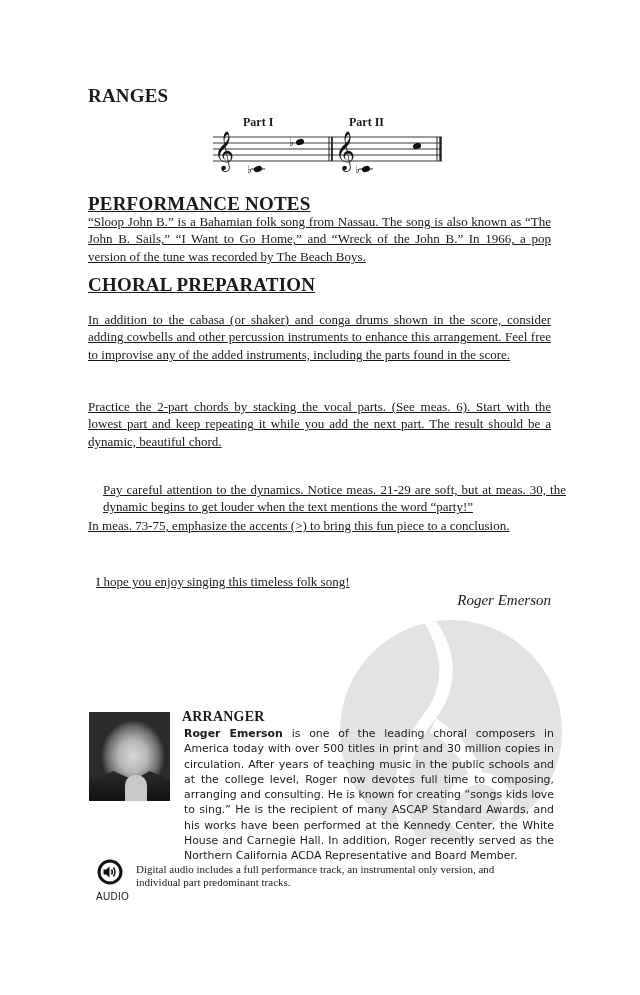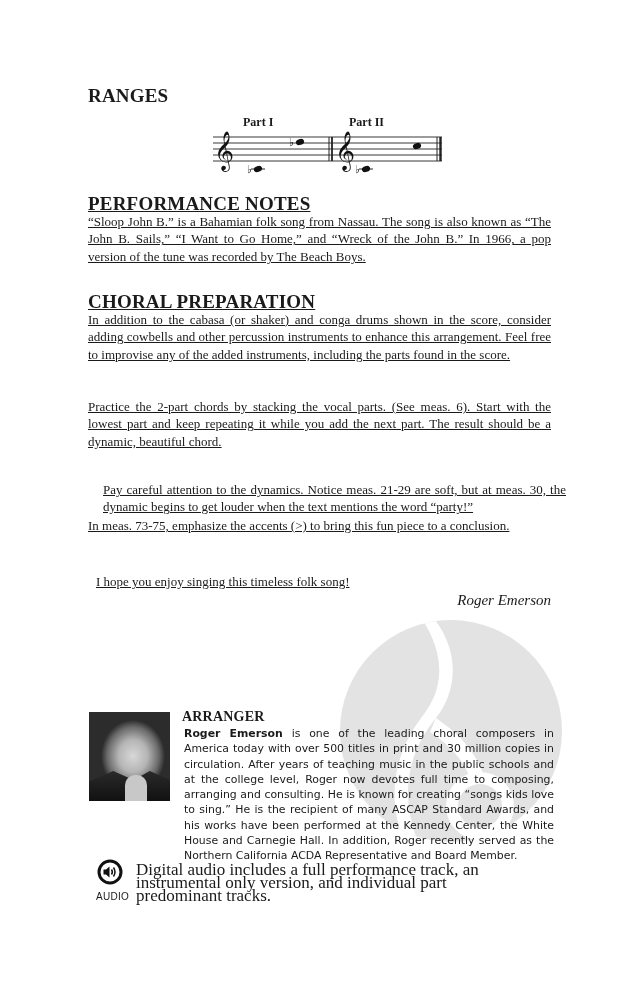--- a/index.html
+++ b/index.html
@@ -23,21 +23,21 @@
   .portrait .hand { position: absolute; left: 36px; bottom: 0; width: 22px; height: 26px; background: #c8c8c8; border-radius: 10px 10px 0 0; }
   .arr-heading { left: 182px; top: 708px; font-size: 14px; }
   .arr-body { left: 184px; top: 726px; width: 370px;
               font-family: "DejaVu Sans", "Liberation Sans", sans-serif; font-size: 10.9px; line-height: 15.25px;
               text-align: justify; text-align-last: left; color: #1a1a1a; }
   .arr-body b { font-weight: bold; }
 
   
   .audio-icon { left: 97px; top: 859px; width: 26px; height: 26px; }
   .audio-label { left: 96px; top: 891px; font-family: "Liberation Sans", sans-serif; font-size: 10px; letter-spacing: 0.3px; }
-  .audio-text { left: 136px; top: 863px; width: 400px; font-size: 17px; line-height: 13px; }
+  .audio-text { left: 136px; top: 863px; width: 400px; font-size: 11px; line-height: 13px; }
 
   
   .staff-wrap { left: 205px; top: 110px; width: 245px; height: 75px; }
   .part-label { font-weight: bold; font-size: 12px; position: absolute; }
 </style>
 </head>
 <body>
 
 <div class="abs heading" style="left:88px; top:87px;">RANGES</div>
 
@@ -72,21 +72,21 @@
     <text x="150" y="63" font-family="DejaVu Sans, sans-serif" font-size="11" fill="#111">♭</text>
     <ellipse cx="161" cy="59" rx="4.2" ry="3" fill="#111" transform="rotate(-18 161 59)"></ellipse>
     <line x1="154" y1="59" x2="168" y2="59" stroke="#111" stroke-width="0.9"></line>
     <ellipse cx="212" cy="36" rx="4.2" ry="3" fill="#111" transform="rotate(-18 212 36)"></ellipse>
   </svg>
 </div>
 
 <div class="abs heading block" style="top:195px;">PERFORMANCE NOTES</div>
 <p class="abs para block" style="top:213px; margin:0;">“Sloop John B.” is a Bahamian folk song from Nassau. The song is also known as “The John B. Sails,” “I Want to Go Home,” and “Wreck of the John B.” In 1966, a pop version of the tune was recorded by The Beach Boys.</p>
 
-<div class="abs heading block" style="top:293px;">CHORAL PREPARATION</div>
+<div class="abs heading block" style="top:276px;">CHORAL PREPARATION</div>
 <p class="abs para block" style="top:311px; margin:0;">In addition to the cabasa (or shaker) and conga drums shown in the score, consider adding cowbells and other percussion instruments to enhance this arrangement. Feel free to improvise any of the added instruments, including the parts found in the score.</p>
 <p class="abs para block" style="top:398px; margin:0;">Practice the 2-part chords by stacking the vocal parts. (See meas. 6). Start with the lowest part and keep repeating it while you add the next part. The result should be a dynamic, beautiful chord.</p>
 <p class="abs para block" style="top:466px; margin:15px;">Pay careful attention to the dynamics. Notice meas. 21-29 are soft, but at meas. 30, the dynamic begins to get louder when the text mentions the word “party!”</p>
 <p class="abs para block" style="top:517px; margin:0;">In meas. 73-75, emphasize the accents (&gt;) to bring this fun piece to a conclusion.</p>
 <p class="abs para block" style="top:565px; margin:8px;">I hope you enjoy singing this timeless folk song!</p>
 <div class="abs sig">Roger Emerson</div>
 
 <div class="abs watermark">
   <svg width="222" height="222" viewBox="0 0 222 222">
     <path d="M92 -4 C 120 30, 118 70, 96 98 C 70 130, 58 170, 78 222 L 64 222 C 44 170, 58 128, 84 94 C 104 68, 106 34, 80 -4 Z" fill="#ffffff"></path>

